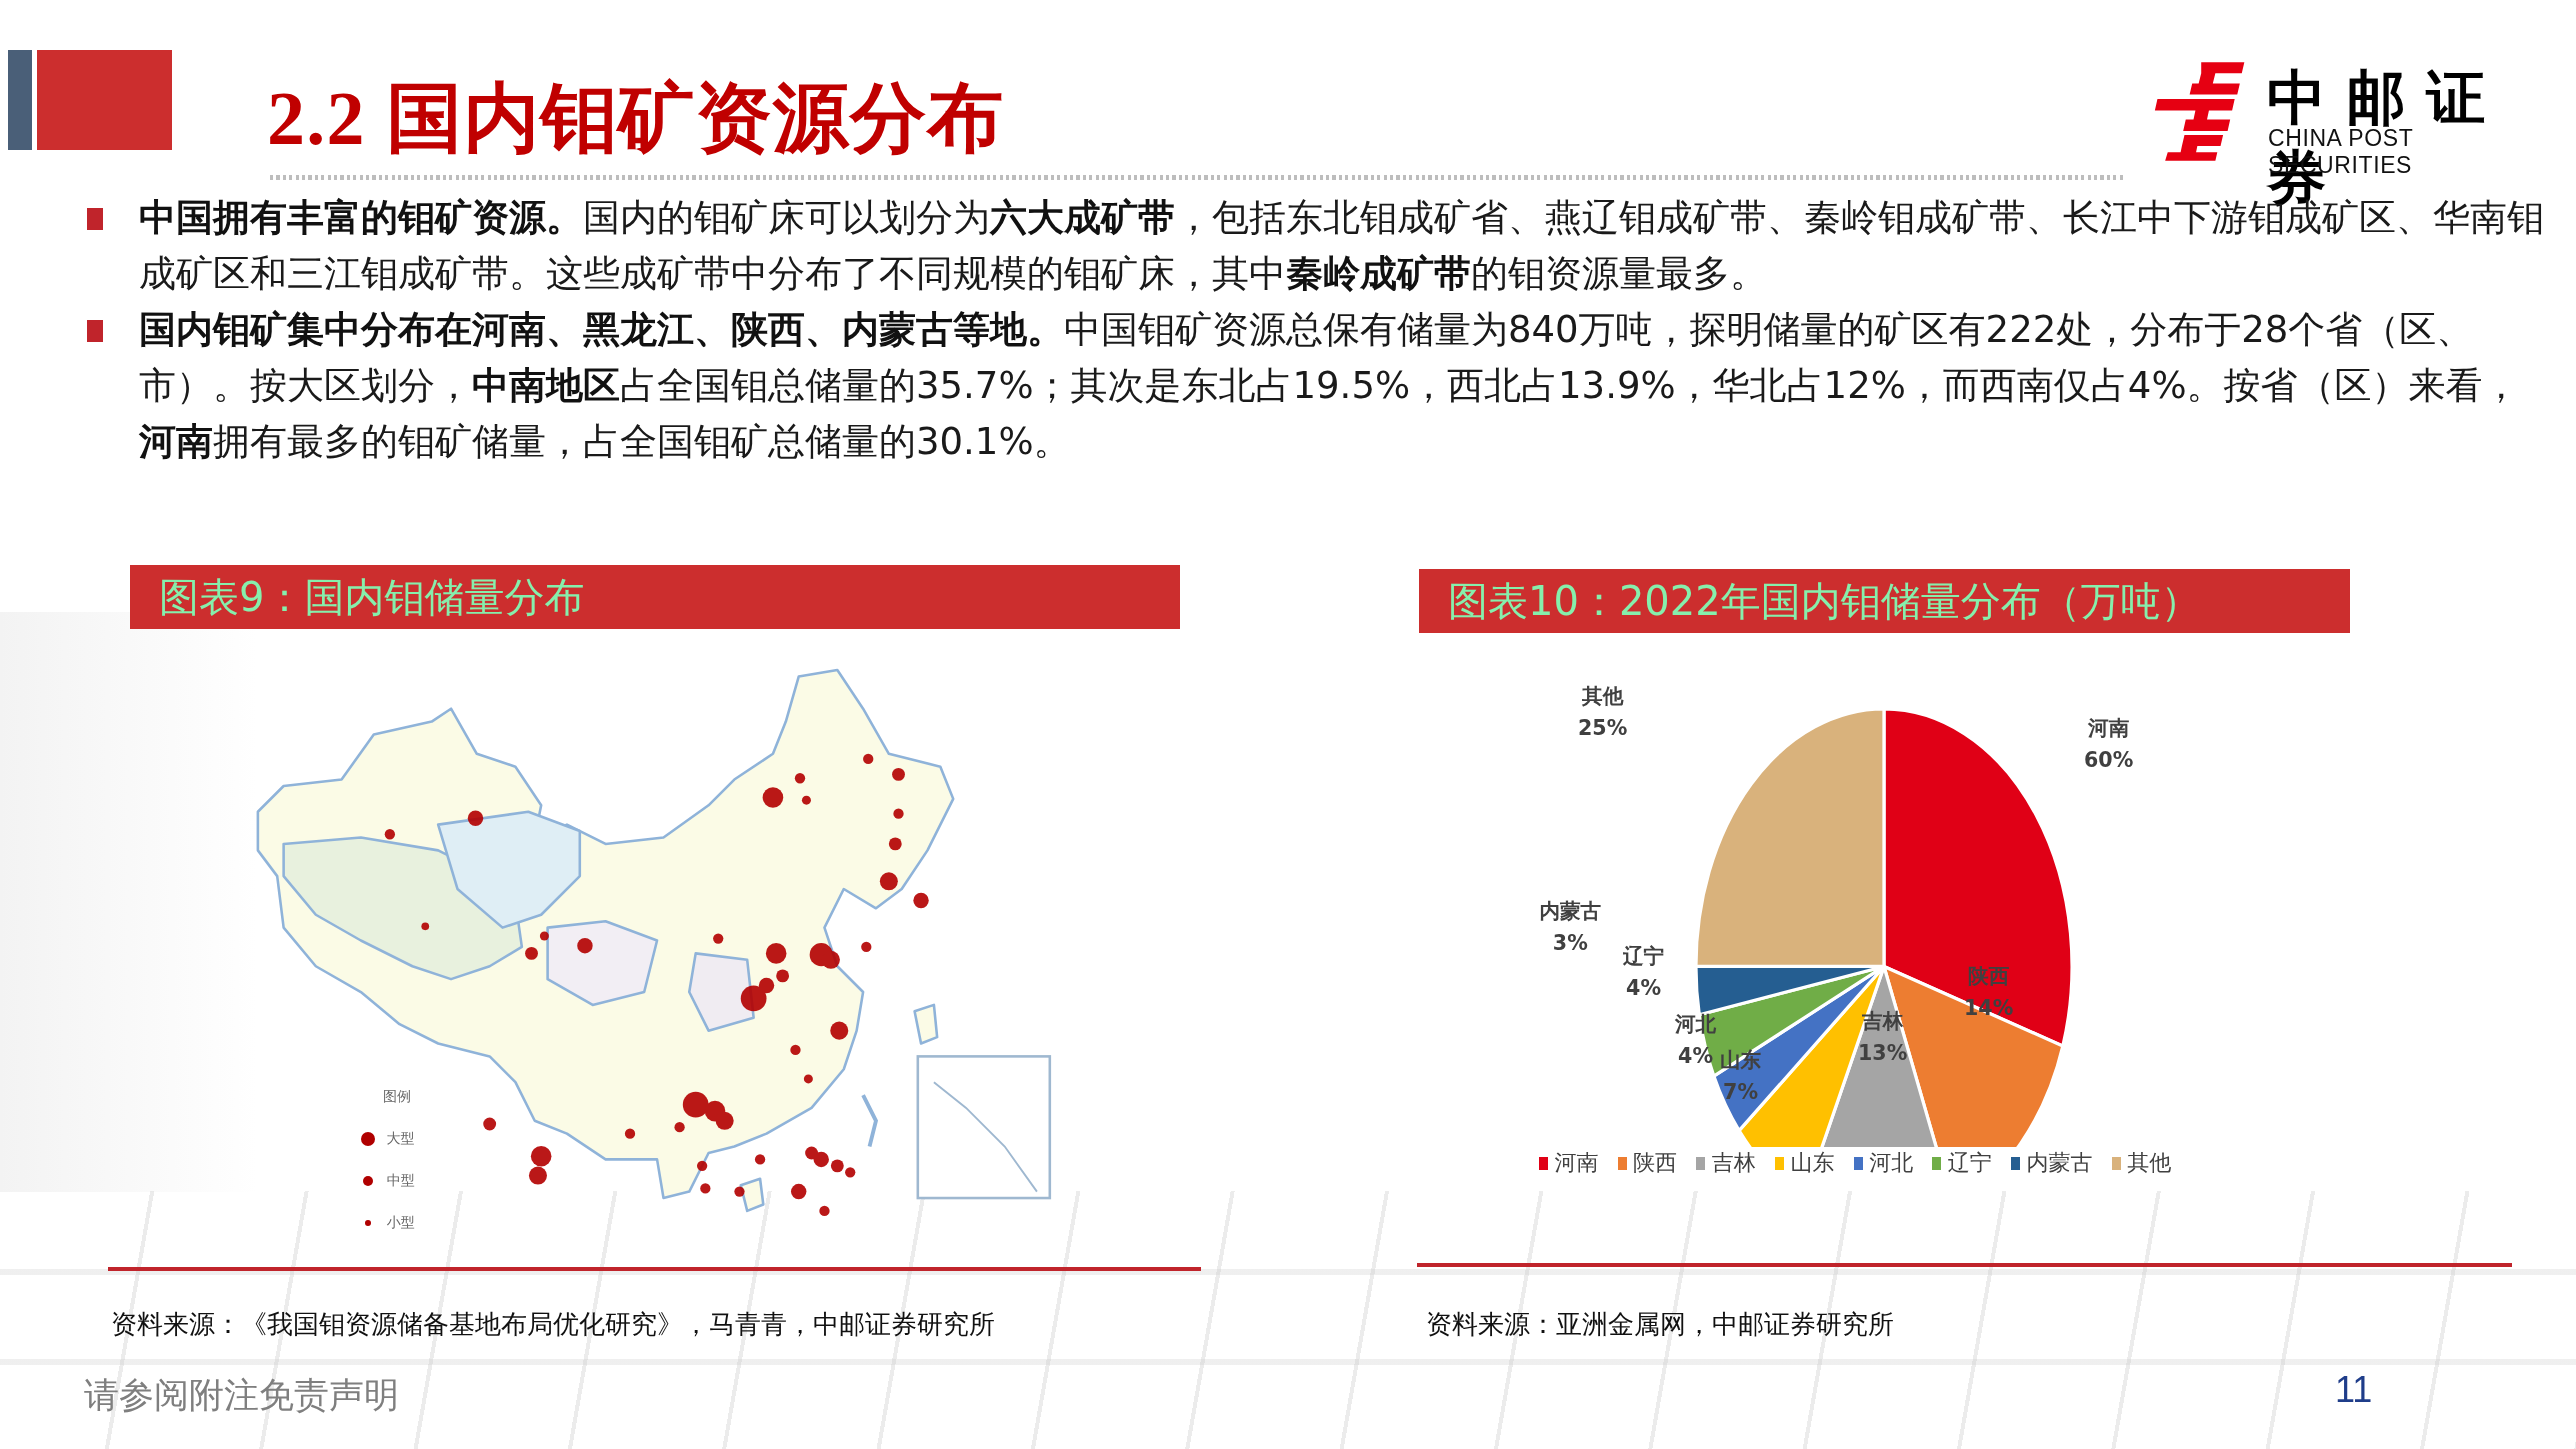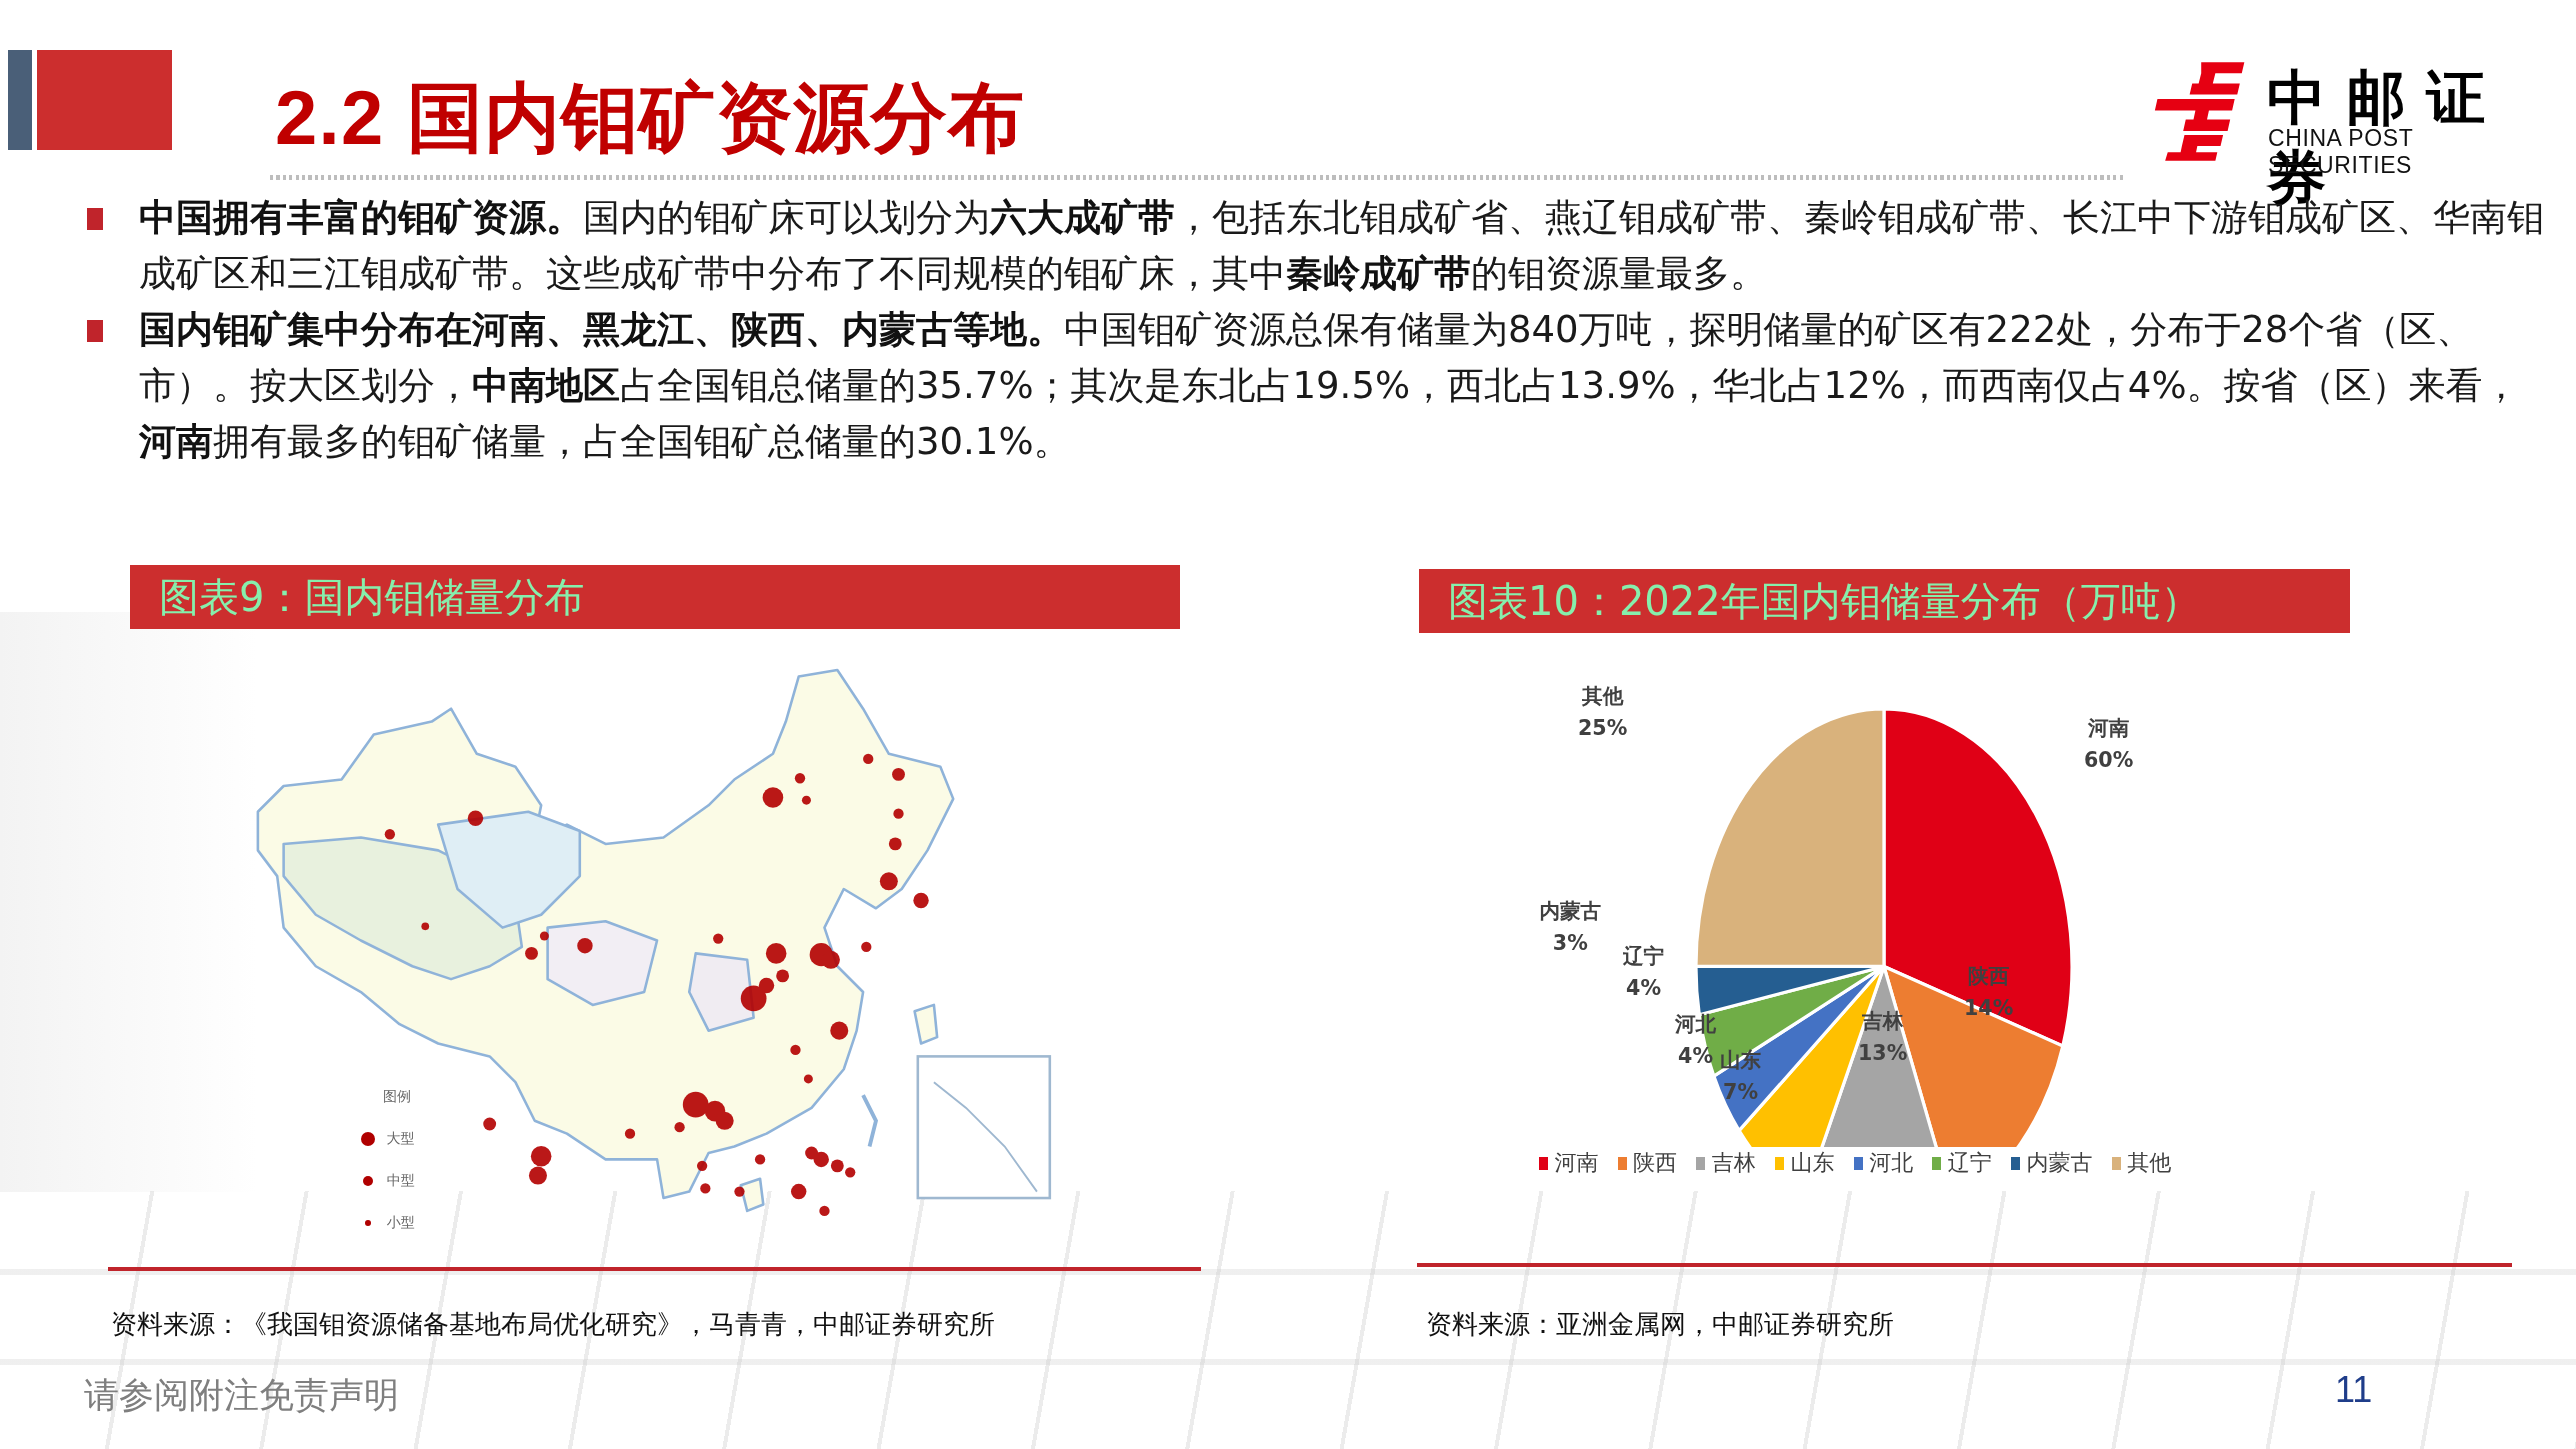--- a/index.html
+++ b/index.html
@@ -17,21 +17,21 @@
     pointer-events:none;
   }
   .bg-fade-left {
     position:absolute; left:0; top:612px; width:258px; height:580px;
     background:linear-gradient(90deg, rgba(235,235,235,0.6), rgba(255,255,255,0));
   }
   .accent-bar-blue { position:absolute; left:7.7px; top:50px; width:24.5px; height:100px; background:#4a5f78; }
   .accent-bar-red { position:absolute; left:37px; top:50px; width:135px; height:100px; background:#cc2e2e; }
   .page-title {
     position:absolute; left:267px; top:68px; font-size:76px; font-weight:bold;
-    color:#c00000; letter-spacing:1.3px; font-family:Liberation Sans, sans-serif;margin-left:8px;
+    color:#c00000; letter-spacing:1.3px; font-family:Liberation Serif, serif;
   }
   .title-dots {
     position:absolute; left:270px; top:175px; width:1855px; height:5.2px;
     background:repeating-linear-gradient(90deg,#bdbdbd 0 3.2px, transparent 3.2px 6.4px);
   }
   .logo { position:absolute; left:2151px; top:59px; width:399px; height:103px; }
   .logo-cn { position:absolute; left:116px; top:0; font-size:59px; font-weight:bold; color:#000; letter-spacing:20.6px; }
   .logo-en { position:absolute; left:117px; top:66px; font-size:23px; color:#111; font-family:"Liberation Sans",sans-serif; letter-spacing:0.6px; }
 
   .bullets { position:absolute; left:84px; top:190px; width:2467px; }

